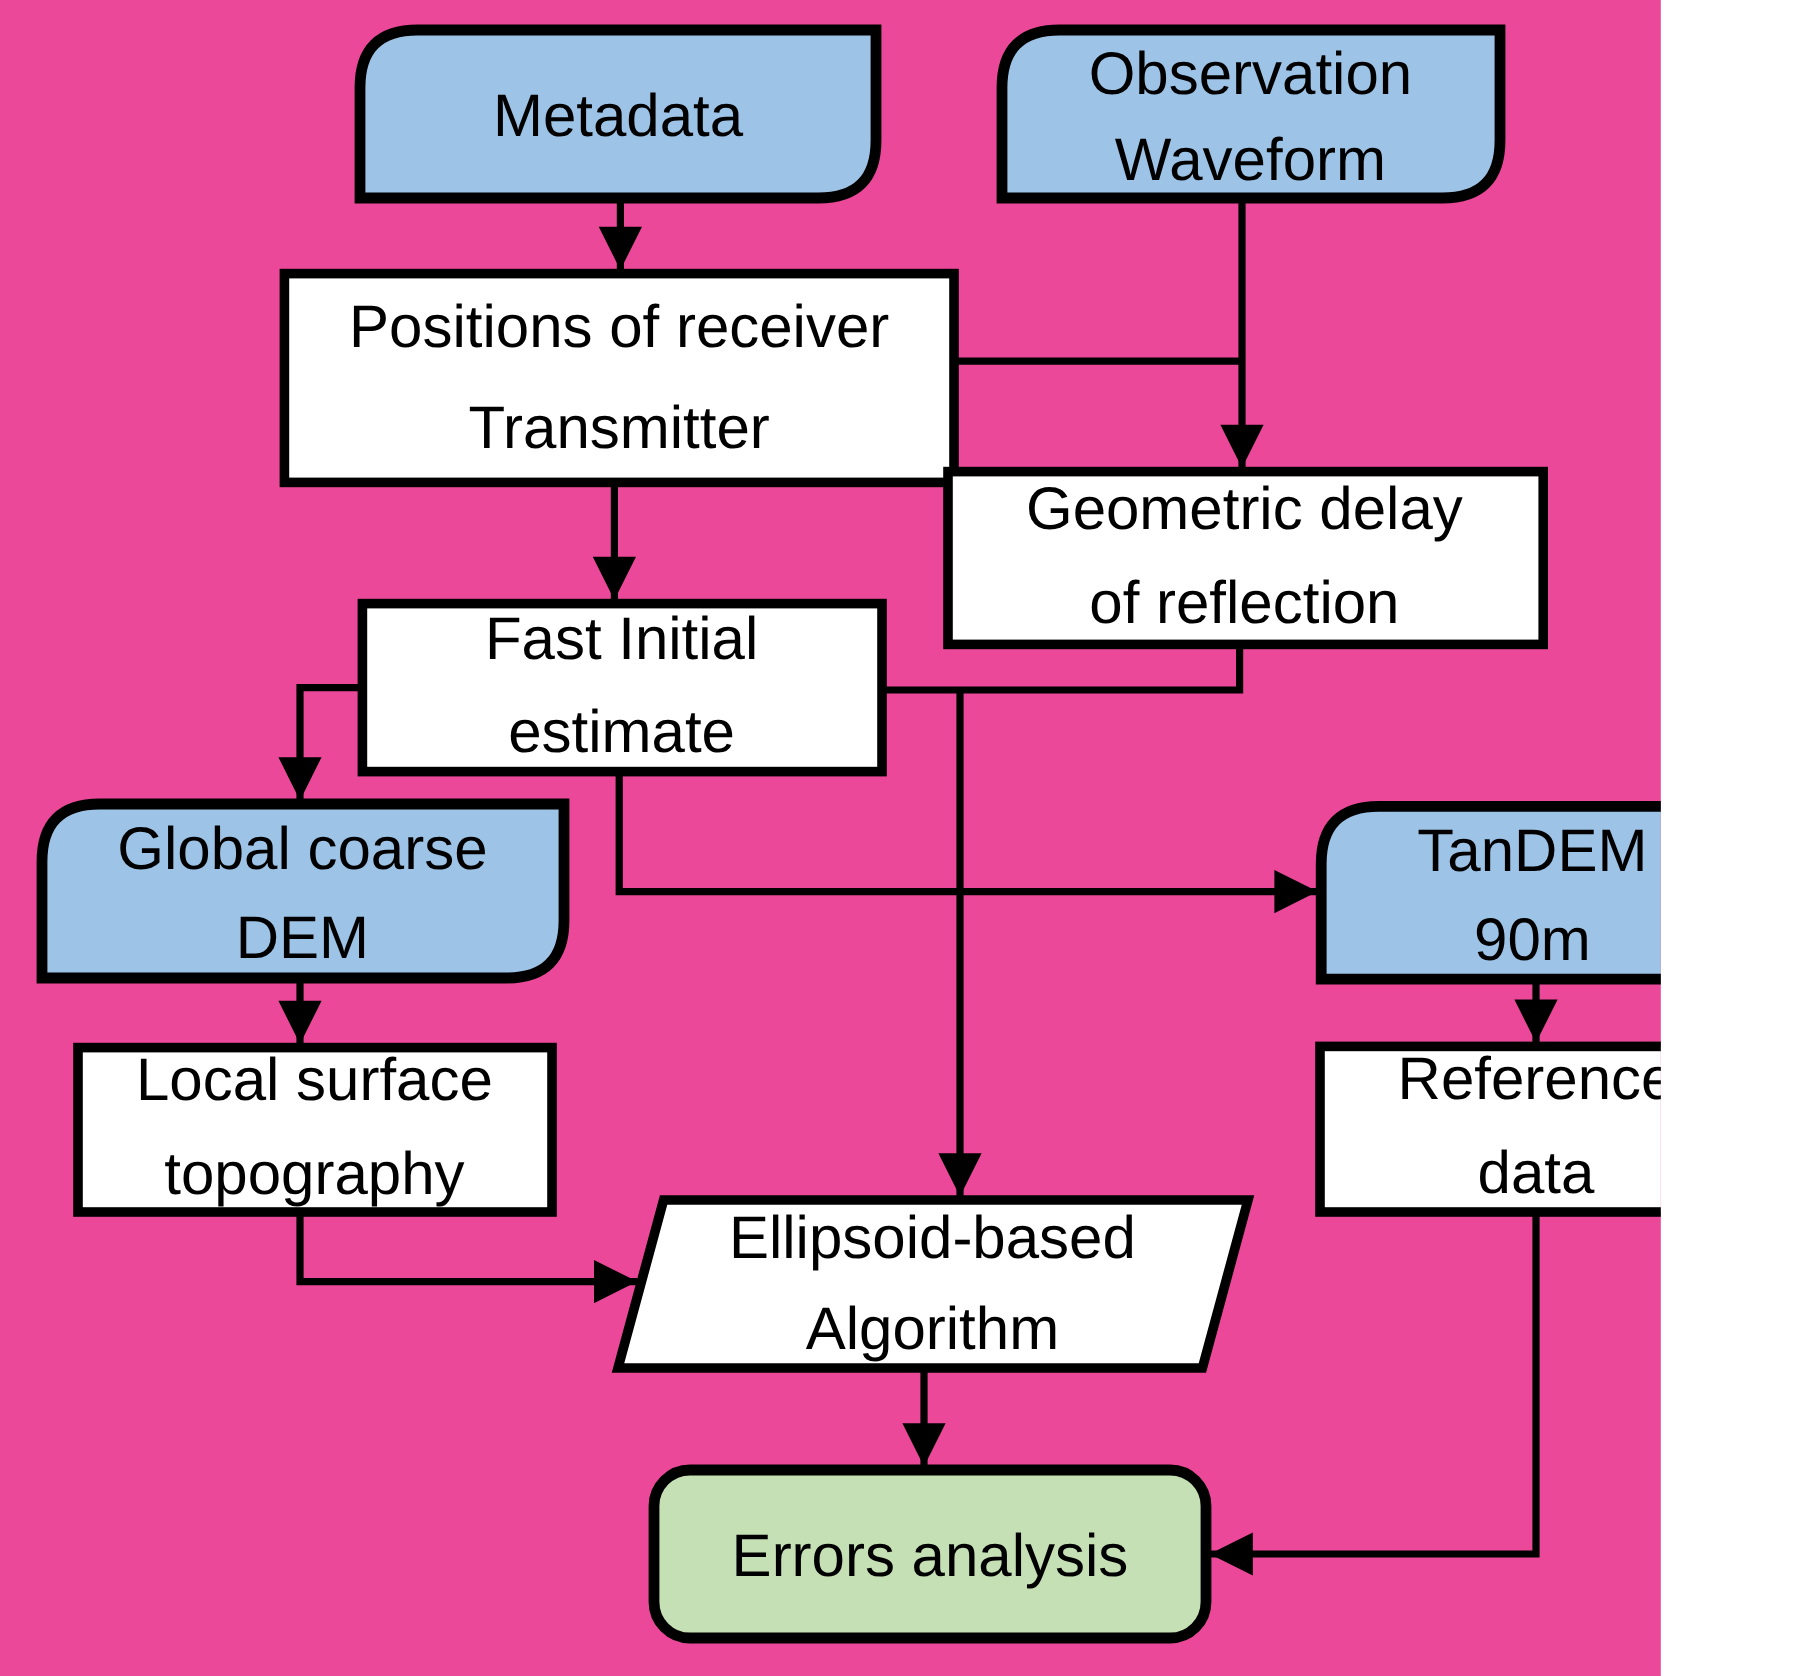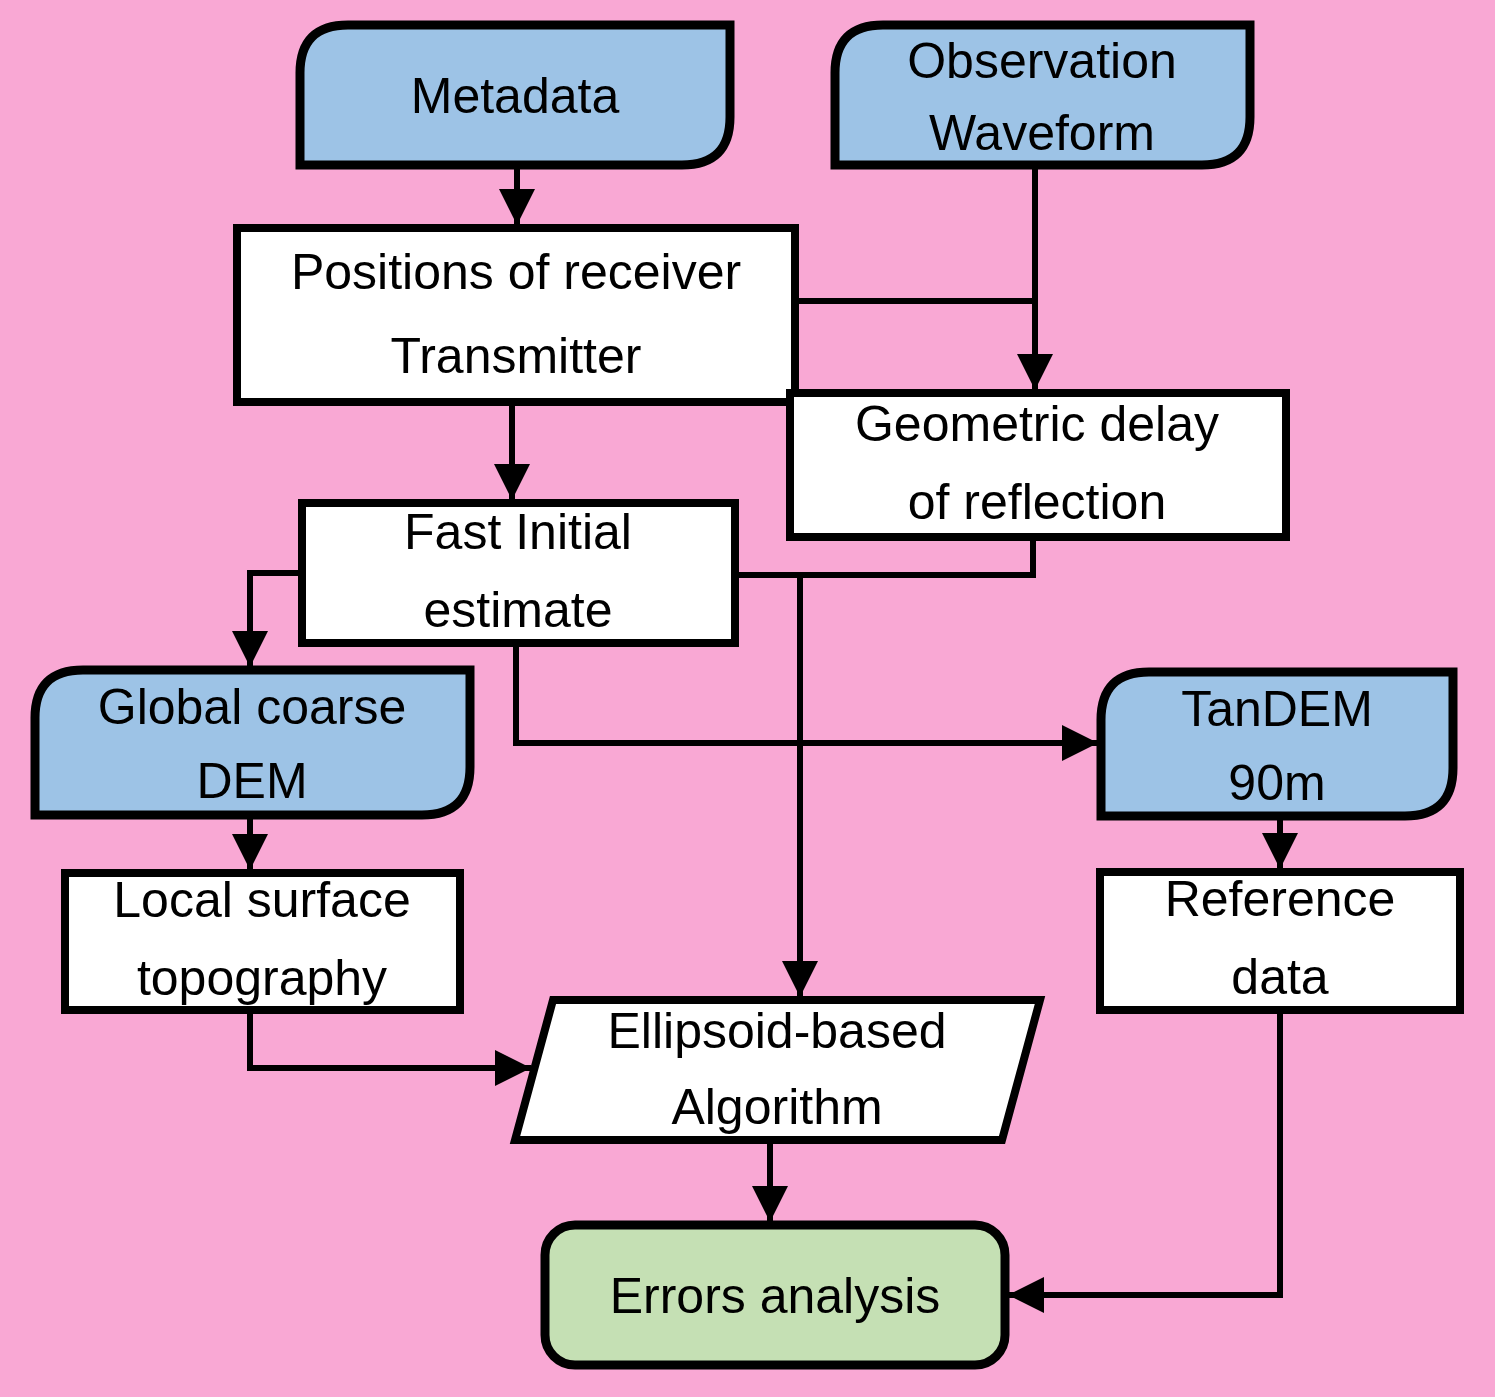--- a/index.html
+++ b/index.html
@@ -2,23 +2,23 @@
 <html><head>
 <meta charset="utf-8">
 <style>
   html, body {
     margin: 0;
     padding: 0;
     background: #ffffff;
   }
   .stage {
     position: relative;
-    width: 1495px;
+    width: 1384px;
     height: 1397px;
-    background: #f9a8d4;
+    background: #ec4899;
     overflow: hidden;
   }
   svg { display: block; }
   .node-shape {
     stroke: #000000;
     stroke-width: 9;
   }
   .proc-shape {
     stroke: #000000;
     stroke-width: 8;

